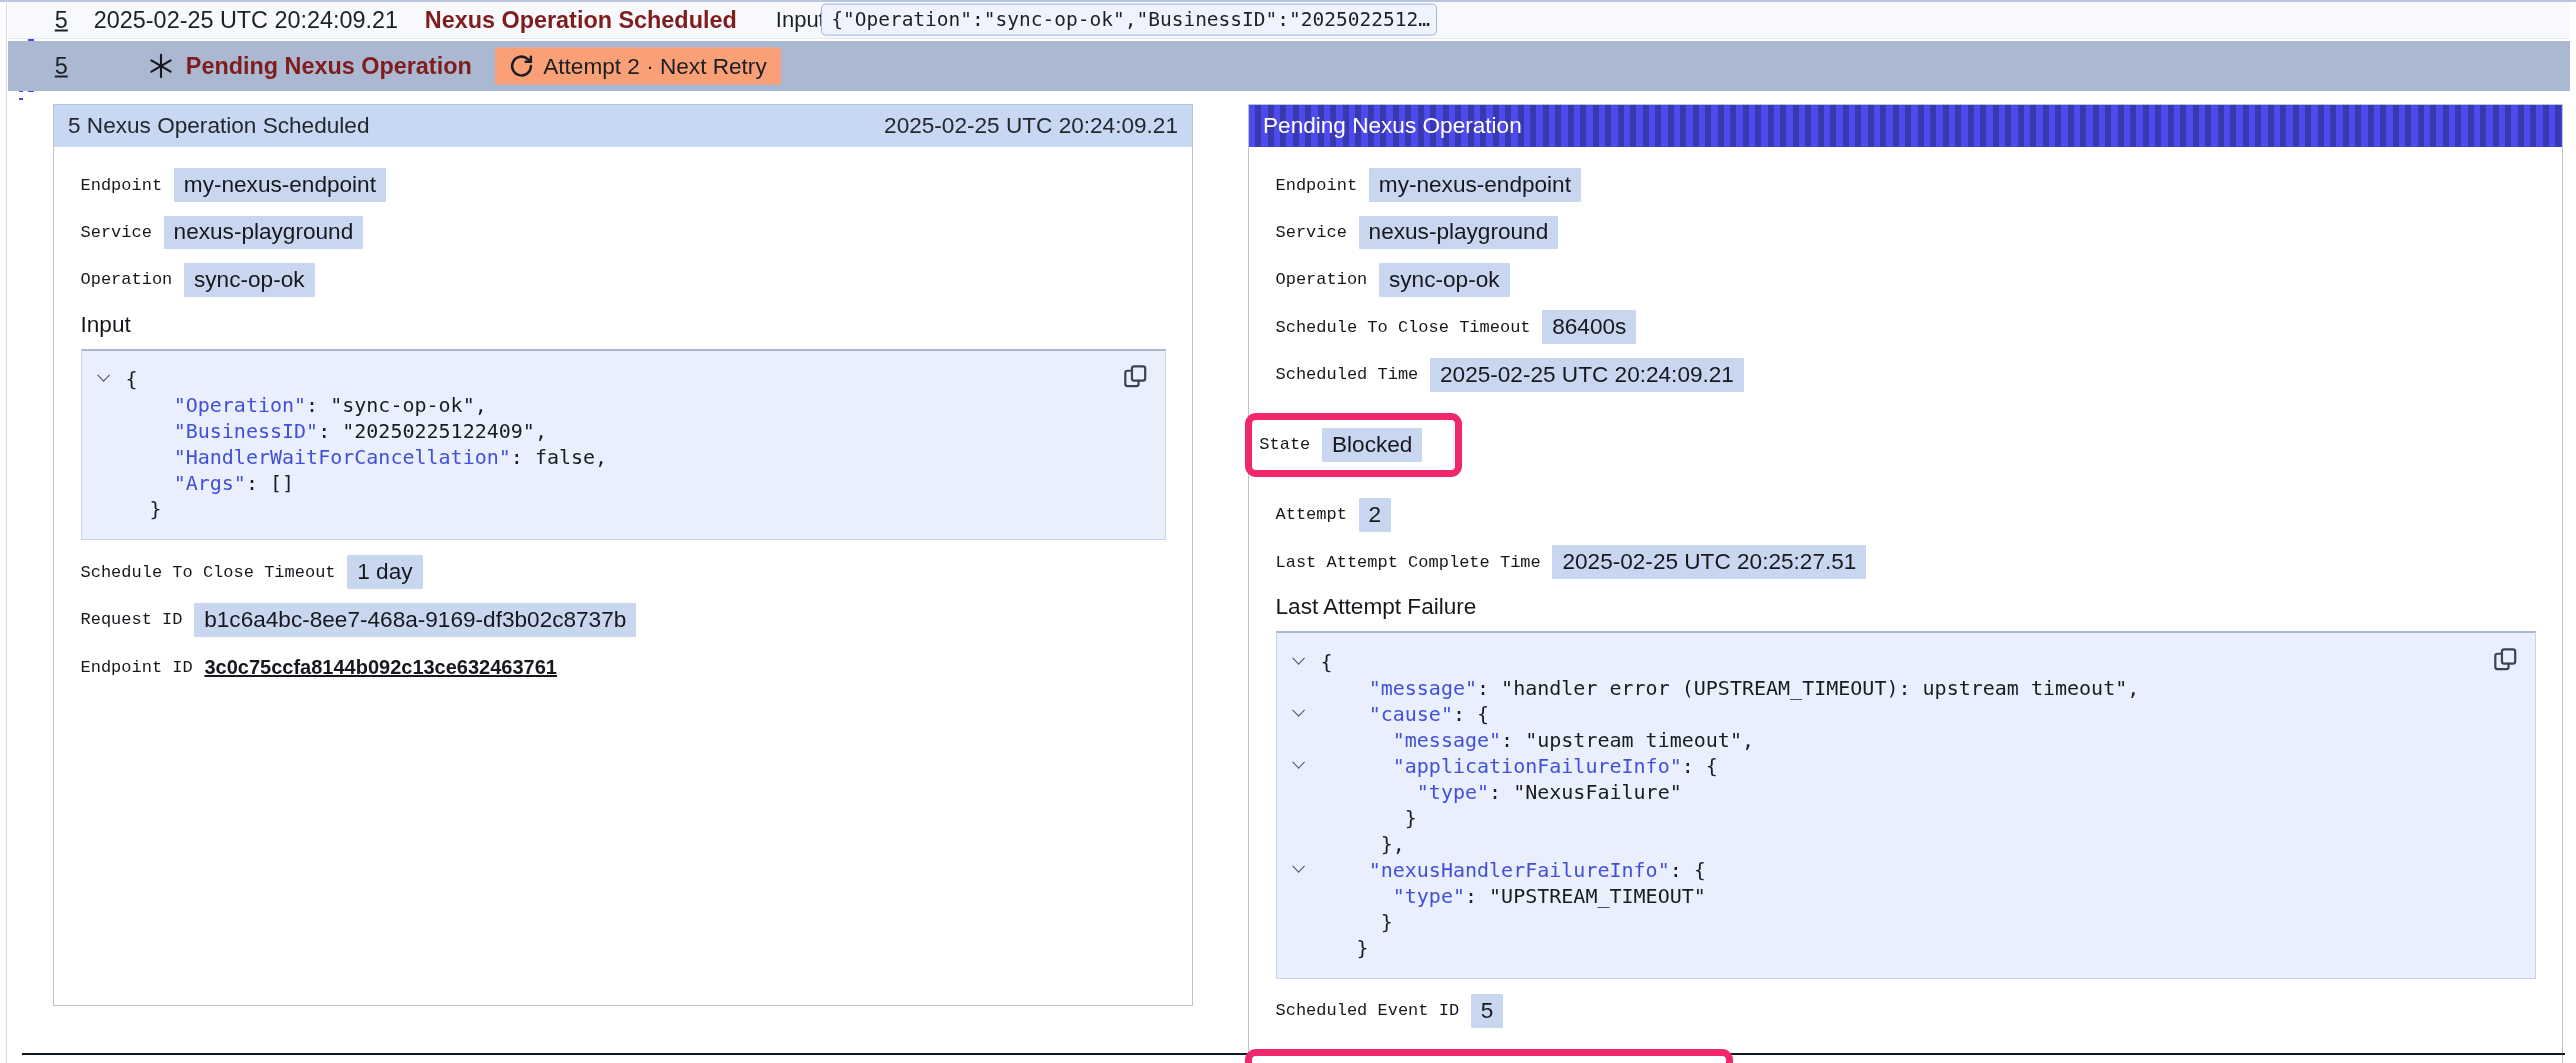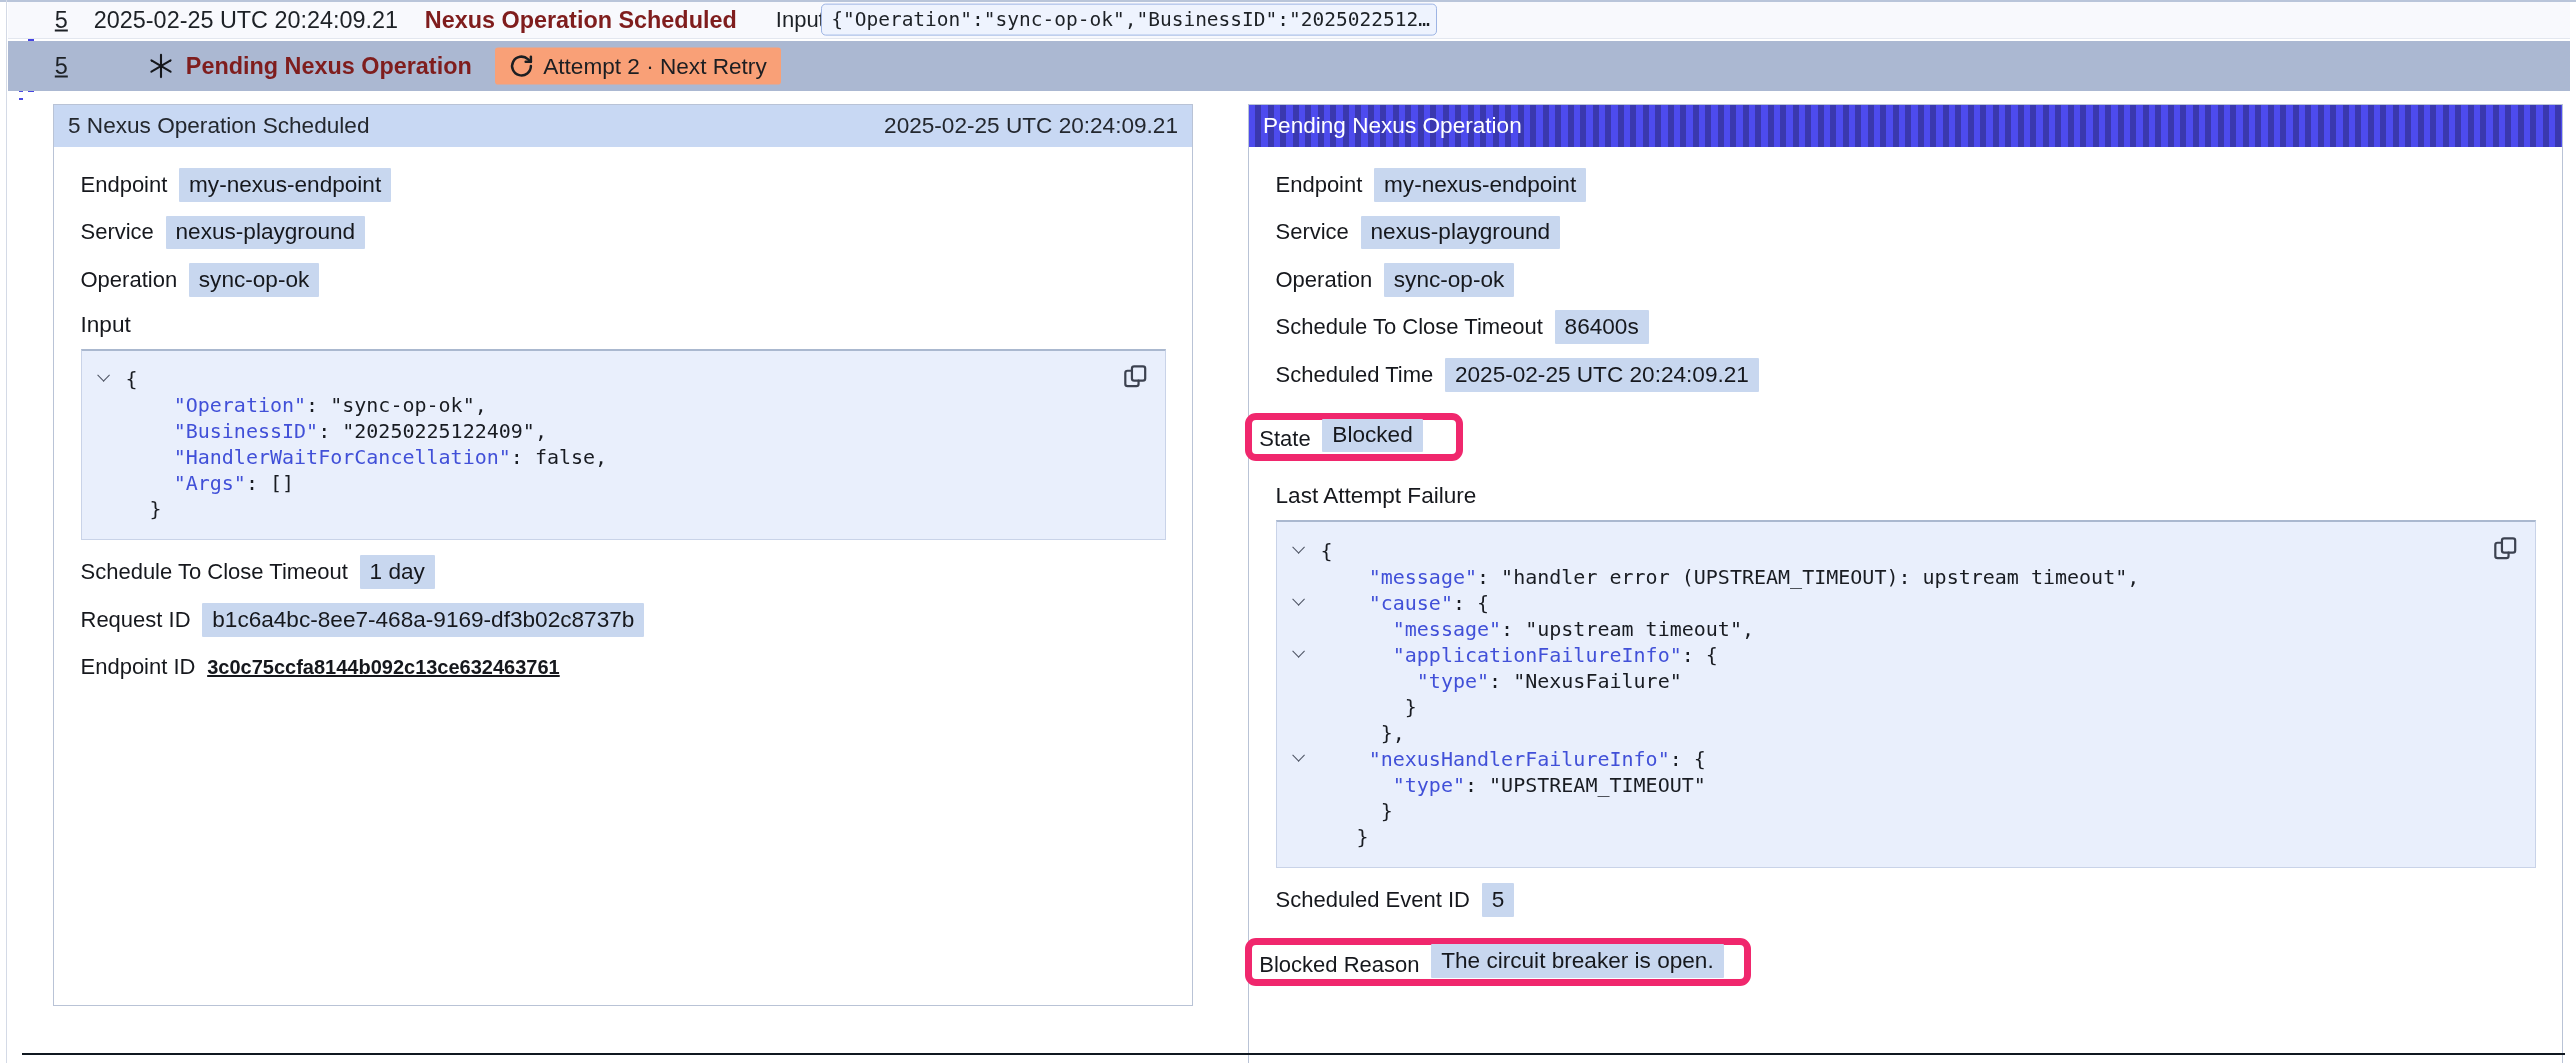--- a/index.html
+++ b/index.html
@@ -55,38 +55,38 @@
   .card-left{left:53px;width:1140px;height:902px;}
   .card-right{left:1248px;width:1315px;height:960px;border-bottom:none;}
   .card-header{height:42px;display:flex;align-items:center;justify-content:space-between;
     padding:0 14px;font-size:22.6px;color:#23272e;}
   .card-left .card-header{background:var(--left-header-bg);}
   .card-right .card-header{
     background:repeating-linear-gradient(90deg,var(--stripe-light) 0 6.2px,var(--stripe-dark) 6.2px 12.5px);
     color:#ffffff;font-weight:500;}
   .card-body{padding:6.2px 26.5px 15.6px 26.5px;}
   .field{display:flex;align-items:center;gap:11.7px;height:31px;margin:16.4px 0;white-space:nowrap;}
-  .flabel{font-size:22px;color:var(--text-dark);}
+  .flabel{font-size:17px;color:var(--text-dark);font-family:Liberation Mono, monospace;}
   .chip{background:var(--chip-bg);border-radius:1px;padding:3.9px 10px;font-size:22.6px;color:var(--text-dark);}
   .link{font-size:20px;color:var(--text-dark);text-decoration:underline;cursor:pointer;font-weight:bold;}
   .bare-label{font-size:22.6px;margin:16.4px 0 11px 0;}
   
   .code-block{position:relative;background:var(--code-bg);border:0.8px solid #c9d3e8;
     border-top:2.3px solid #aab8cf;padding:15.6px 15.6px 17px 0;margin:0 0 7.8px 0;}
   .jline{display:flex;align-items:flex-start;font-size:20px;line-height:26px;}
   .gut{width:44px;flex:0 0 44px;display:flex;justify-content:center;padding-top:4.7px;}
   .chev{display:inline-block;width:8.6px;height:8.6px;border-left:1.9px solid #4b5160;
     border-bottom:1.9px solid #4b5160;transform:rotate(-45deg);cursor:pointer;}
   .jtxt{white-space:pre;color:#191c22;}
   .jkey{color:var(--json-key-blue);}
   .copy-btn{position:absolute;top:12.5px;right:15.6px;width:26.5px;height:26.5px;cursor:pointer;}
   
   .annotation{display:inline-block;border:7.8px solid var(--annotation-pink);border-radius:11px;
     padding:1.6px 33px 1.6px 7.8px;margin:6.2px 0 6.2px -31px;position:relative;z-index:6;background:#fff;}
-  .annotation .field{margin:0 0;align-items:flex-end;}
+  .annotation .field{margin:8px 0;}
   .annotation-blocked{padding-right:20px;}
 </style>
 </head>
 <body>
 
 <div class="top-border"></div>
 <div class="left-border"></div>
 
 <div class="tl-bar"></div>
 <div class="tl-dash"></div>
@@ -232,20 +232,30 @@
   </div>
       </div>
 
     <div class="annotation">
       <div class="field">
         <span class="flabel">State</span>
         <span class="chip">Blocked</span>
       </div>
     </div>
 
+    <div>
+        <div class="field">
+    <span class="flabel">Attempt</span>
+    <span class="chip">2</span>
+  </div>
+        <div class="field">
+    <span class="flabel">Last Attempt Complete Time</span>
+    <span class="chip">2025-02-25 UTC 20:25:27.51</span>
+  </div>
+      </div>
 
     <div class="bare-label">Last Attempt Failure</div>
     <div class="code-block">
       <span class="copy-btn">
         <svg width="26.5" height="26.5" viewBox="0 0 24 24" fill="none" stroke="#3c4250" stroke-width="2" stroke-linecap="round" stroke-linejoin="round">
           <rect x="9" y="3" width="12" height="13" rx="2"></rect>
           <path d="M15 16v3a2 2 0 0 1-2 2H5a2 2 0 0 1-2-2v-10a2 2 0 0 1 2-2h4"></path>
         </svg>
       </span>
     <div class="jline">

